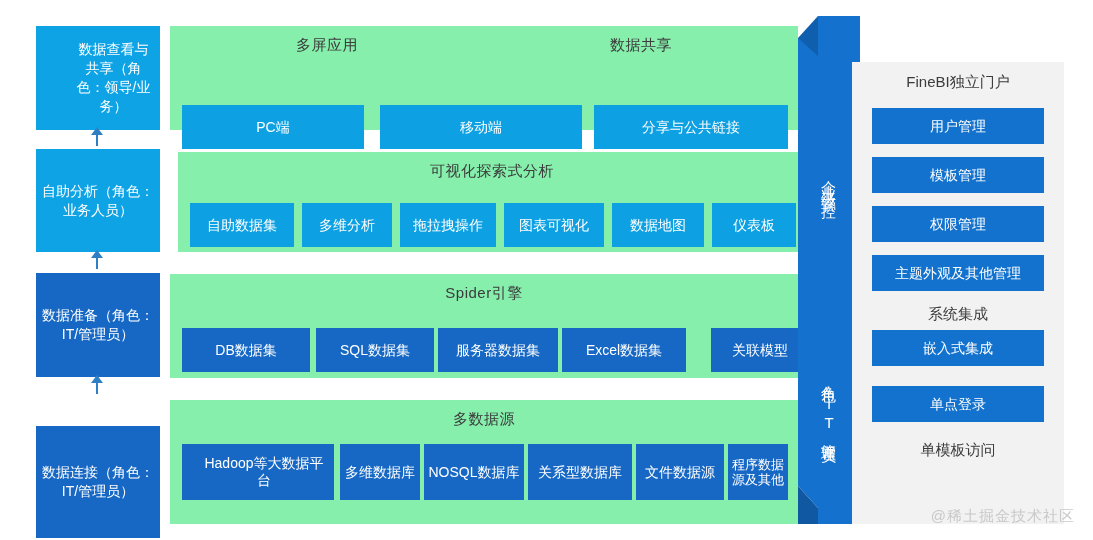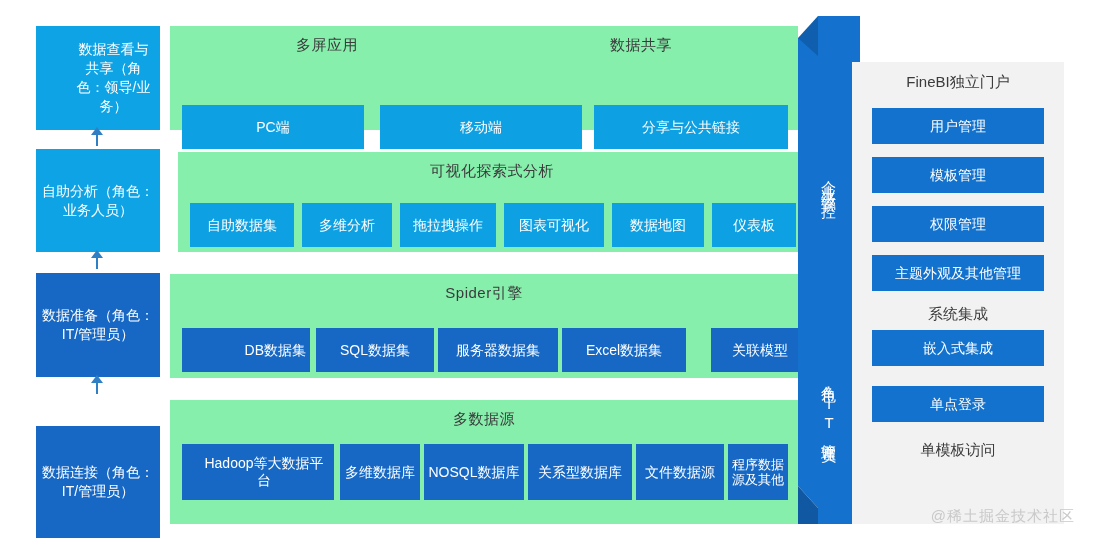--- a/index.html
+++ b/index.html
@@ -139,21 +139,21 @@
   <div class="chip light" style="left:434px;top:51px;width:92px;height:44px;">
     <span>数据地图</span>
   </div>
   <div class="chip light" style="left:534px;top:51px;width:84px;height:44px;">
     <span>仪表板</span>
   </div>
 </div>
 
 <div class="panel" style="left:170px;top:274px;width:628px;height:104px;">
   <div class="panel-title">Spider引擎</div>
-  <div class="chip dark" style="left:12px;top:54px;width:128px;height:44px;justify-content:flex-end;">
+  <div class="chip dark" style="left:12px;top:54px;width:128px;height:44px;">
     <span>DB数据集</span>
   </div>
   <div class="chip dark" style="left:146px;top:54px;width:118px;height:44px;">
     <span>SQL数据集</span>
   </div>
   <div class="chip dark" style="left:268px;top:54px;width:120px;height:44px;">
     <span>服务器数据集</span>
   </div>
   <div class="chip dark" style="left:392px;top:54px;width:124px;height:44px;">
     <span>Excel数据集</span>

